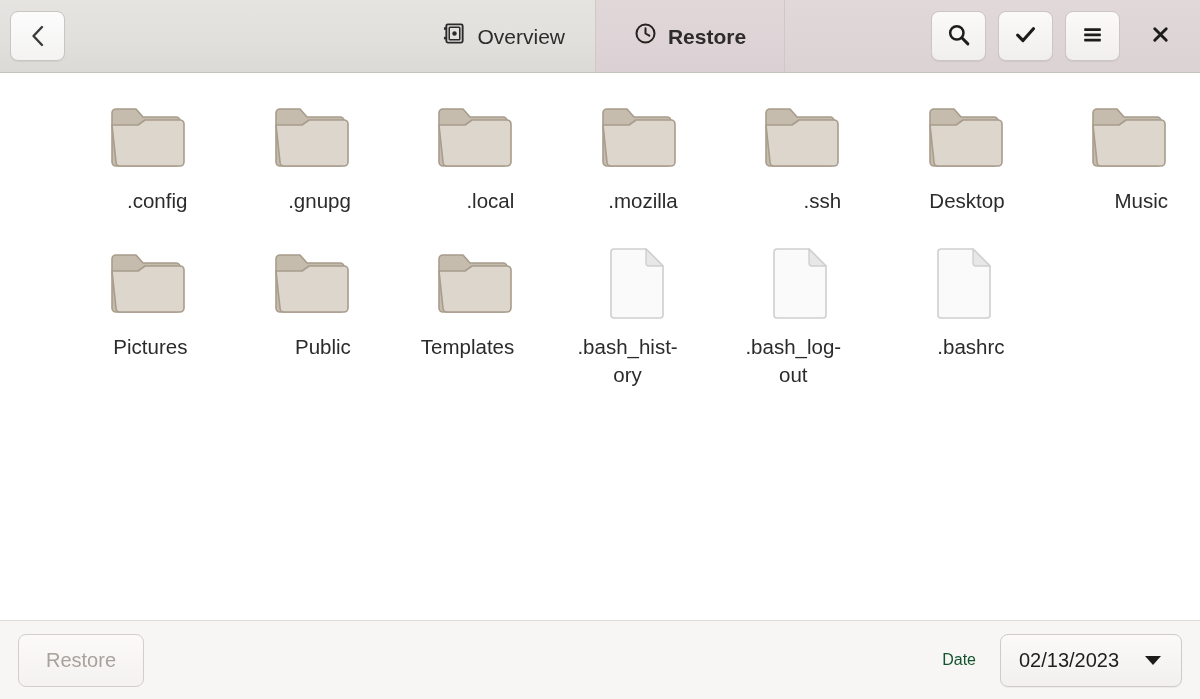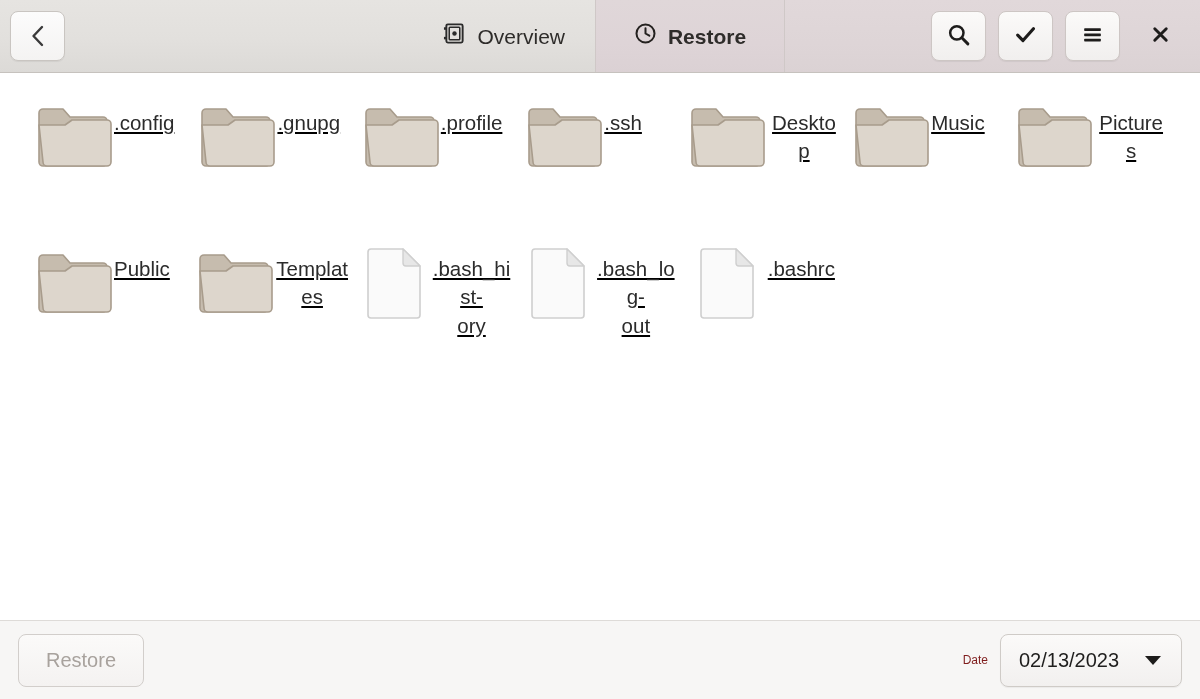--- a/index.html
+++ b/index.html
@@ -140,28 +140,27 @@
   .file-grid {
     display: grid;
     grid-template-columns: repeat(7, 1fr);
     row-gap: 16px;
     column-gap: 0px;
     align-content: start;
   }
 
   .file-item {
     display: flex;
-    flex-direction: row;
-    align-items: flex-start;
+    flex-direction: column;
+    align-items: flex-end;
     justify-content: flex-start;
     padding: 6px 4px 4px 4px;
     border-radius: 6px;
     cursor: pointer;
     min-height: 130px;
-    text-decoration: underline;
   }
 
   .icon-slot {
     width: 82px;
     height: 78px;
     display: flex;
     align-items: flex-start;
     justify-content: center;
   }
 
@@ -200,22 +199,23 @@
     font-size: 20px;
     display: flex;
     align-items: center;
     justify-content: center;
     cursor: default;
   }
 
   .ab-spacer { flex: 1 1 auto; }
 
   .date-label {
-    font-size: 12px;
-    color: #7f1d1d;
+    font-size: 16px;
+    color: #14532d;
+    margin-right: 12px;
   }
 
   .date-combo {
     height: 53px;
     min-width: 182px;
     padding: 0 14px 0 18px;
     border-radius: 8px;
     border: 1px solid #cfcbc7;
     background: linear-gradient(to bottom, #fbfaf9, #f2f0ef);
     display: flex;
@@ -342,21 +342,32 @@
         </div>
         <div class="file-item">
           <div class="icon-slot">
       <svg width="78" height="74" viewBox="0 0 78 74" aria-hidden="true">
         <path d="M5 12 a4 4 0 0 1 4-4 h20 l7 8 h33 a4 4 0 0 1 4 4 v41
                  a4 4 0 0 1 -4 4 h-60 a4 4 0 0 1 -4 -4 z" fill="#c6bcae" stroke="#a89c8c" stroke-width="1.6" stroke-linejoin="round"></path>
         <path d="M5 24 h26 l7 -5 h35 a4 4 0 0 1 4 4 v38
                  a4 4 0 0 1 -4 4 h-60 a4 4 0 0 1 -4 -4 z" fill="#ddd6cc" stroke="#a89c8c" stroke-width="1.6" stroke-linejoin="round"></path>
       </svg>
           </div>
-          <div class="file-label">.profile</div>
+          <div class="file-label">.local</div>
+        </div>
+        <div class="file-item">
+          <div class="icon-slot">
+      <svg width="78" height="74" viewBox="0 0 78 74" aria-hidden="true">
+        <path d="M5 12 a4 4 0 0 1 4-4 h20 l7 8 h33 a4 4 0 0 1 4 4 v41
+                 a4 4 0 0 1 -4 4 h-60 a4 4 0 0 1 -4 -4 z" fill="#c6bcae" stroke="#a89c8c" stroke-width="1.6" stroke-linejoin="round"></path>
+        <path d="M5 24 h26 l7 -5 h35 a4 4 0 0 1 4 4 v38
+                 a4 4 0 0 1 -4 4 h-60 a4 4 0 0 1 -4 -4 z" fill="#ddd6cc" stroke="#a89c8c" stroke-width="1.6" stroke-linejoin="round"></path>
+      </svg>
+          </div>
+          <div class="file-label">.mozilla</div>
         </div>
         <div class="file-item">
           <div class="icon-slot">
       <svg width="78" height="74" viewBox="0 0 78 74" aria-hidden="true">
         <path d="M5 12 a4 4 0 0 1 4-4 h20 l7 8 h33 a4 4 0 0 1 4 4 v41
                  a4 4 0 0 1 -4 4 h-60 a4 4 0 0 1 -4 -4 z" fill="#c6bcae" stroke="#a89c8c" stroke-width="1.6" stroke-linejoin="round"></path>
         <path d="M5 24 h26 l7 -5 h35 a4 4 0 0 1 4 4 v38
                  a4 4 0 0 1 -4 4 h-60 a4 4 0 0 1 -4 -4 z" fill="#ddd6cc" stroke="#a89c8c" stroke-width="1.6" stroke-linejoin="round"></path>
       </svg>
           </div>

